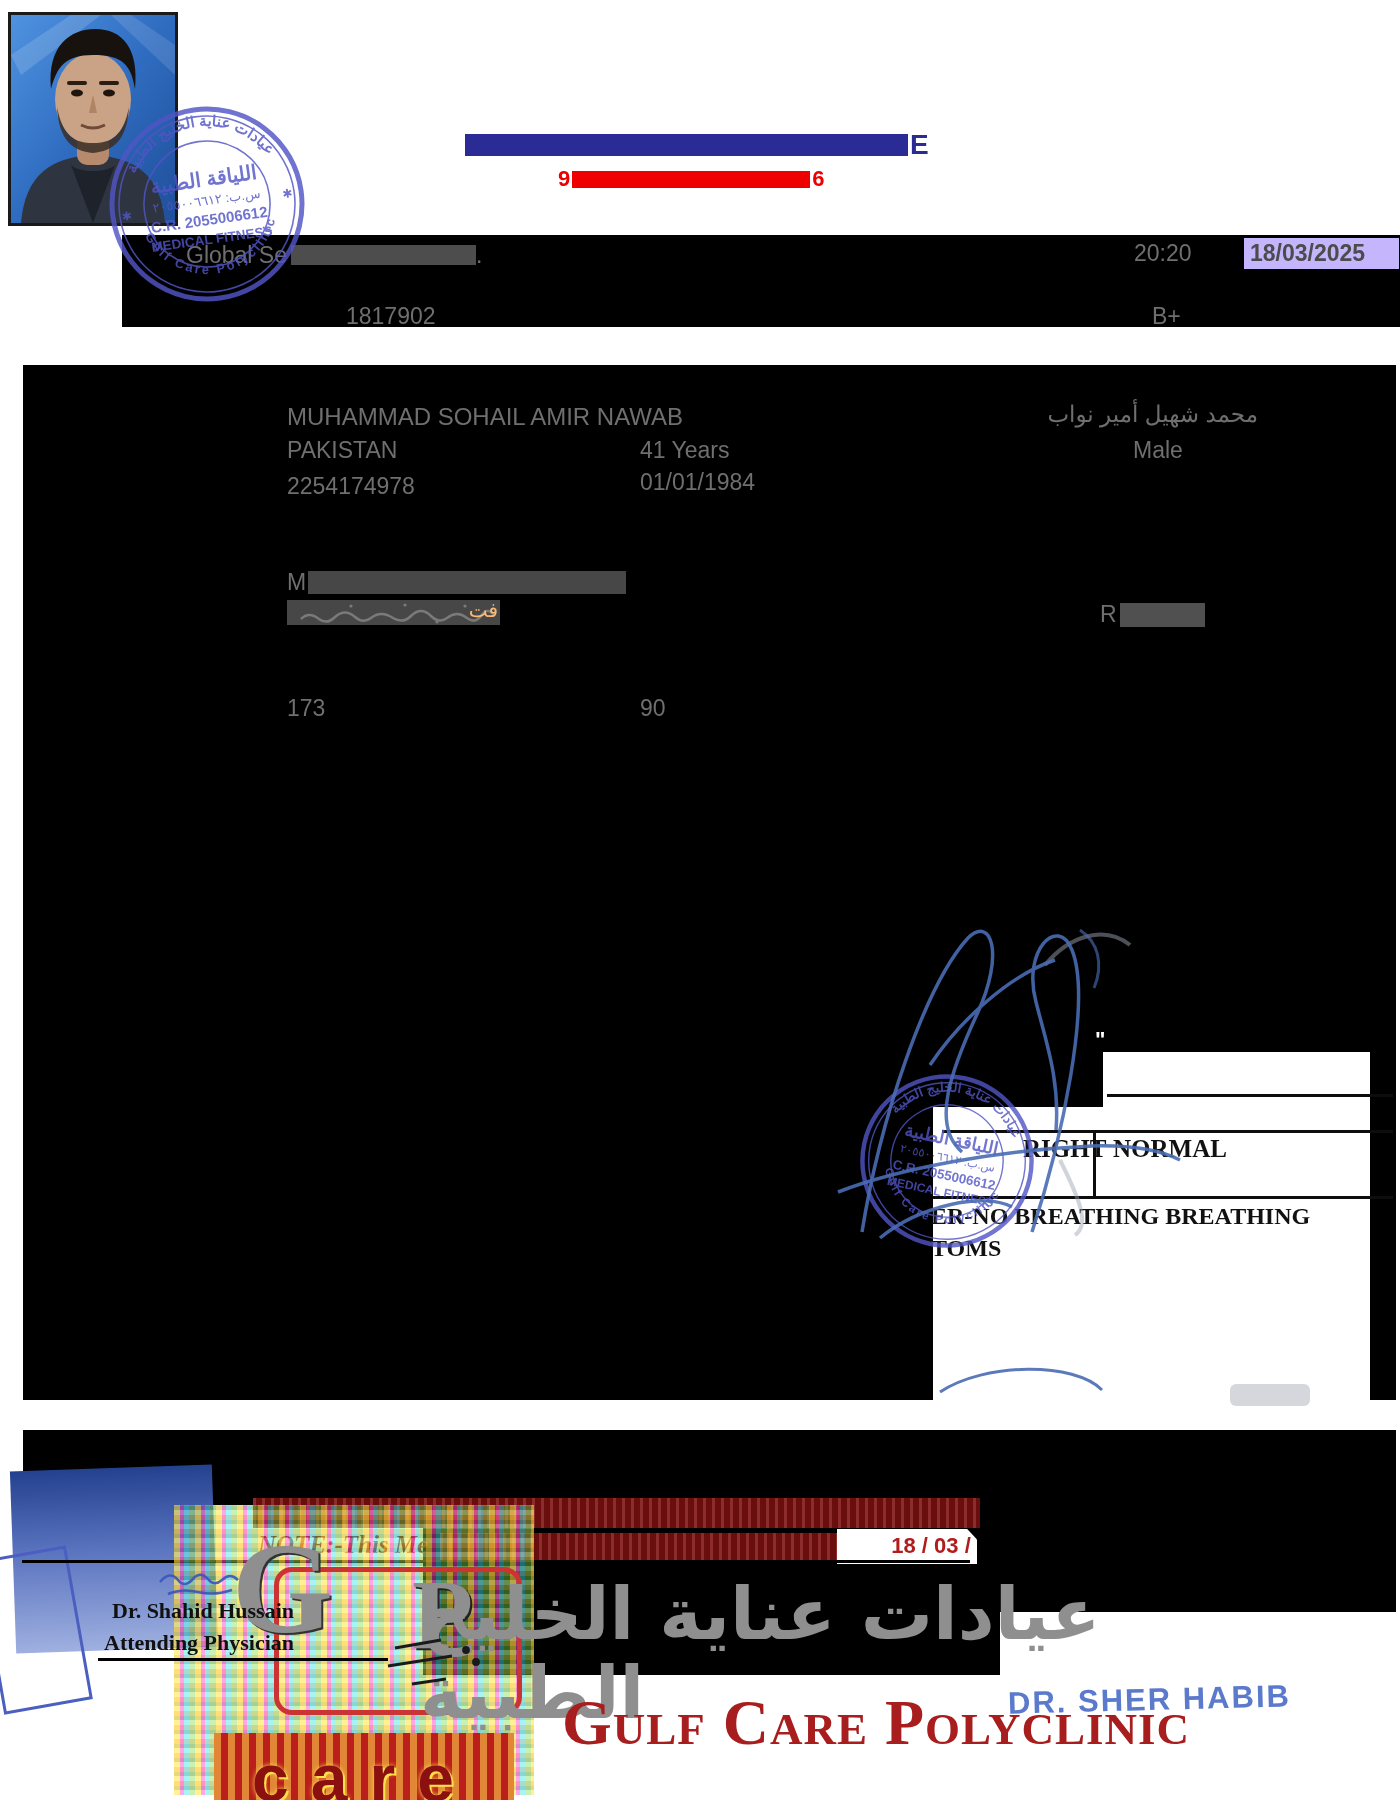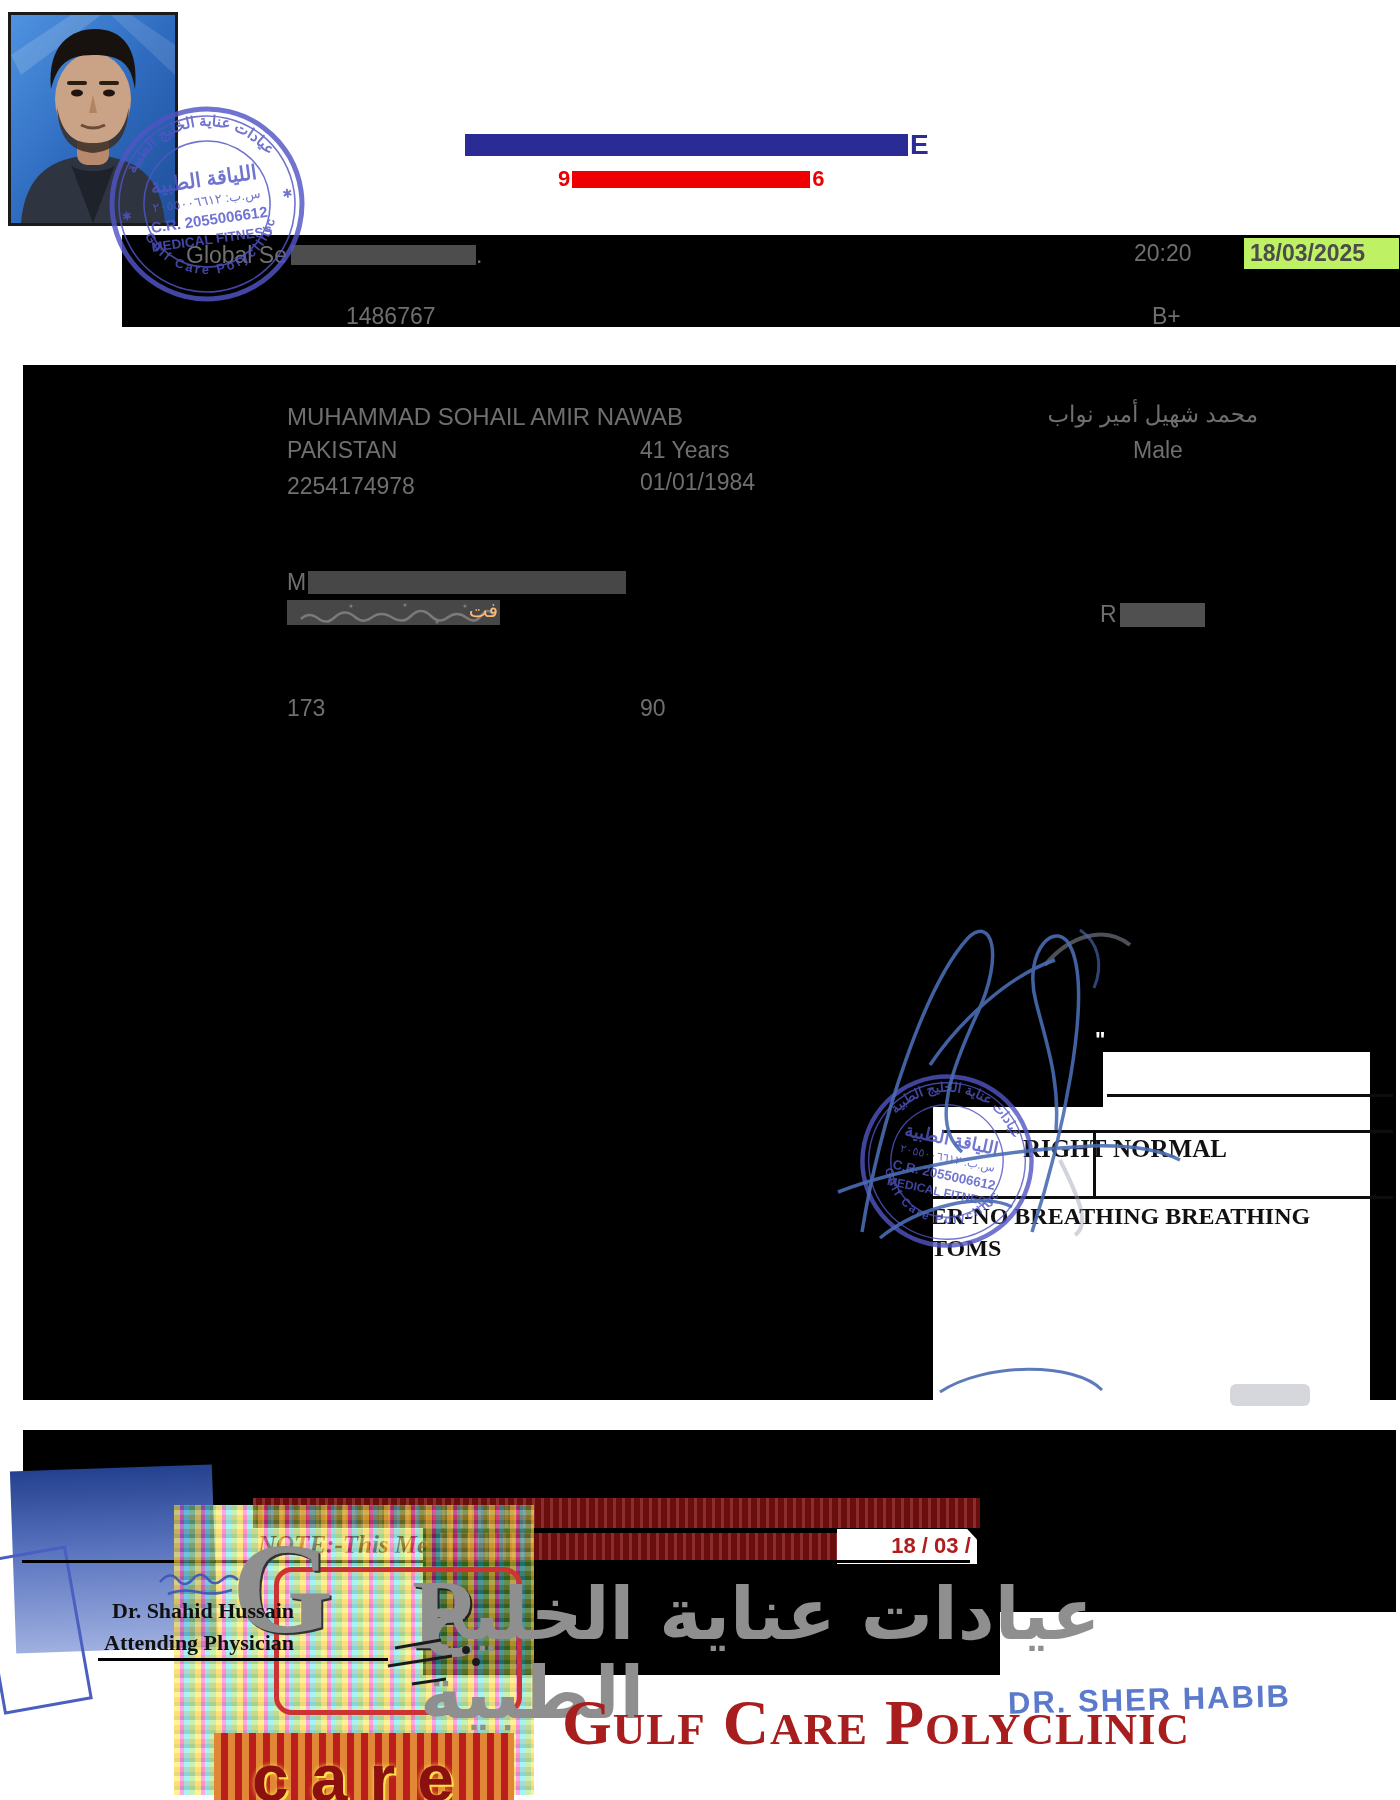--- a/index.html
+++ b/index.html
@@ -8,21 +8,21 @@
   .abs{position:absolute;}
   .greytxt{color:#6f6f6f;font-size:23px;}
   .bar{display:inline-block;vertical-align:middle;}
   
   .photo{left:8px;top:12px;width:170px;height:214px;border:3px solid #1a1a1a;box-sizing:border-box;}
   
   .stamp{color:#5155c5;opacity:.82;pointer-events:none;}
   
   .hbar{left:98px;top:235px;width:1298px;height:92px;background:#000;margin-left:24px;}
   .hbar .row1{position:absolute;top:5px;height:30px;}
-  .datebox{position:absolute;left:1122px;top:3px;width:155px;height:31px;background:#bef264;
+  .datebox{position:absolute;left:1122px;top:3px;width:155px;height:31px;background:#c4b5fd;
            color:#4c4c4c;font-weight:bold;font-size:23px;line-height:31px;padding-left:6px;box-sizing:border-box;}
   
   .bigbox{left:23px;top:365px;width:1373px;height:1035px;background:#000;}
   .cutout{position:absolute;background:#fff;}
   .redact{background:#474747;}
   .tline{position:absolute;background:#0d0d0d;}
   .serif{font-family:"Liberation Serif",serif;}
   
   .bar2{left:23px;top:1430px;width:1373px;height:75px;background:#000;}
   .bext1{left:423px;top:1502px;width:577px;height:173px;background:#000;}
@@ -112,21 +112,21 @@
   <div class="abs hbar">
     <div class="row1 greytxt" style="left:64px;display:flex;align-items:center;">
       <span>Global Se</span>
       <span class="bar" style="width:185px;height:20px;background:#4d4d4d;margin-left:4px;"></span>
       <span>.</span>
     </div>
     <div class="row1 greytxt" style="left:1012px;">20:20</div>
     <div class="datebox">
       <span>18/03/2025</span>
     </div>
-    <div class="abs greytxt" style="left:224px;top:68px;">1486767</div>
+    <div class="abs greytxt" style="left:224px;top:68px;">1817902</div>
     <div class="abs greytxt" style="left:1030px;top:68px;">B+</div>
   </div>
 
   <div class="abs bigbox">
 
     <div class="cutout" style="left:1080px;top:687px;width:267px;height:58px;"></div>
     <div class="cutout" style="left:910px;top:742px;width:437px;height:293px;"></div>
 
     <div class="abs greytxt" style="left:264px;top:38px;font-size:24px;">MUHAMMAD SOHAIL AMIR NAWAB</div>
     <div class="abs greytxt" style="right:138px;top:36px;direction:rtl;font-size:23px;">محمد شهيل أمير نواب</div>

